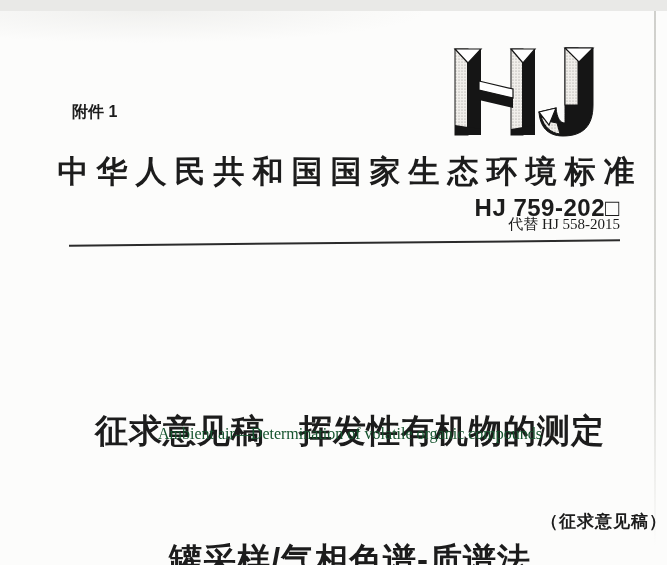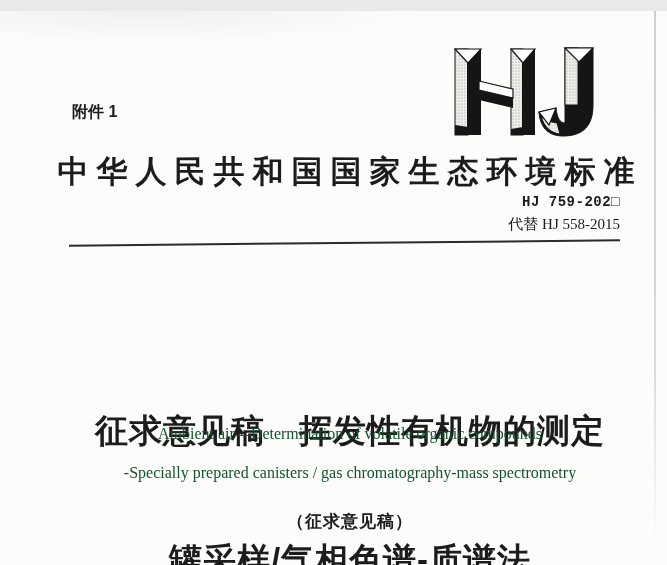--- a/index.html
+++ b/index.html
@@ -27,21 +27,21 @@
     position:absolute; width:1px; height:1px; overflow:hidden;
     clip:rect(0 0 0 0); white-space:nowrap;
   }
   .std-heading {
     position:absolute; left:33px; top:140px; width:634px; margin:0;
     text-align:center; font-family:Liberation Serif, serif;
     font-weight:700; font-size:31px; letter-spacing:8px; white-space:nowrap;
   }
   .std-number {
     position:absolute; top:183px; right:47px;
-    font-family:Liberation Mono, monospace; font-size:14px; font-weight:600;
+    font-family:Liberation Sans, sans-serif; font-size:24px; font-weight:600;
     white-space:pre; letter-spacing:0.5px;
   }
   .replaces {
     position:absolute; top:204px; right:47px;
     font-family:"Liberation Serif", serif; font-size:15px; white-space:pre;
   }
   .rule {
     position:absolute; left:69px; top:231px; width:551px; height:2px;
     background:#2b2b2b; transform:rotate(-0.55deg); transform-origin:center;
   }
@@ -51,21 +51,21 @@
     font-size:33px; line-height:43px; letter-spacing:1px; white-space:pre;
   }
   .title-en1, .title-en2 {
     position:absolute; left:33px; width:634px; text-align:center;
     font-family:"Liberation Serif", serif; font-size:16px; color:#14532d;
     white-space:pre;
   }
   .title-en1 { top:414px; }
   .title-en2 { top:453px; }
   .draft {
-    position:absolute; left:33px; top:499px; width:634px; text-align:center;
+    position:absolute; left:33px; top:499px; width:634px; text-align:right;
     font-family:"Liberation Sans", sans-serif; font-weight:700; font-size:17px;
     letter-spacing:1px; white-space:pre;
   }
 </style>
 </head>
 <body>
 
 <div class="page">
 
   <div class="scan-top"></div>
@@ -112,17 +112,16 @@
   <div class="replaces">代替 HJ 558-2015</div>
 
   <div class="rule"></div>
 
   <div class="title-cn">
     <div>征求意见稿　挥发性有机物的测定</div>
     <div>罐采样/气相色谱-质谱法</div>
   </div>
 
   <div class="title-en1">Ambient air—Determination of volatile organic compounds</div>
-  <div class="title-en2">-Specially prepared canisters / gas chromatography-mass spectrometry</div>
 
   <div class="draft">（征求意见稿）</div>
 
 </div>
 
 </body></html>

